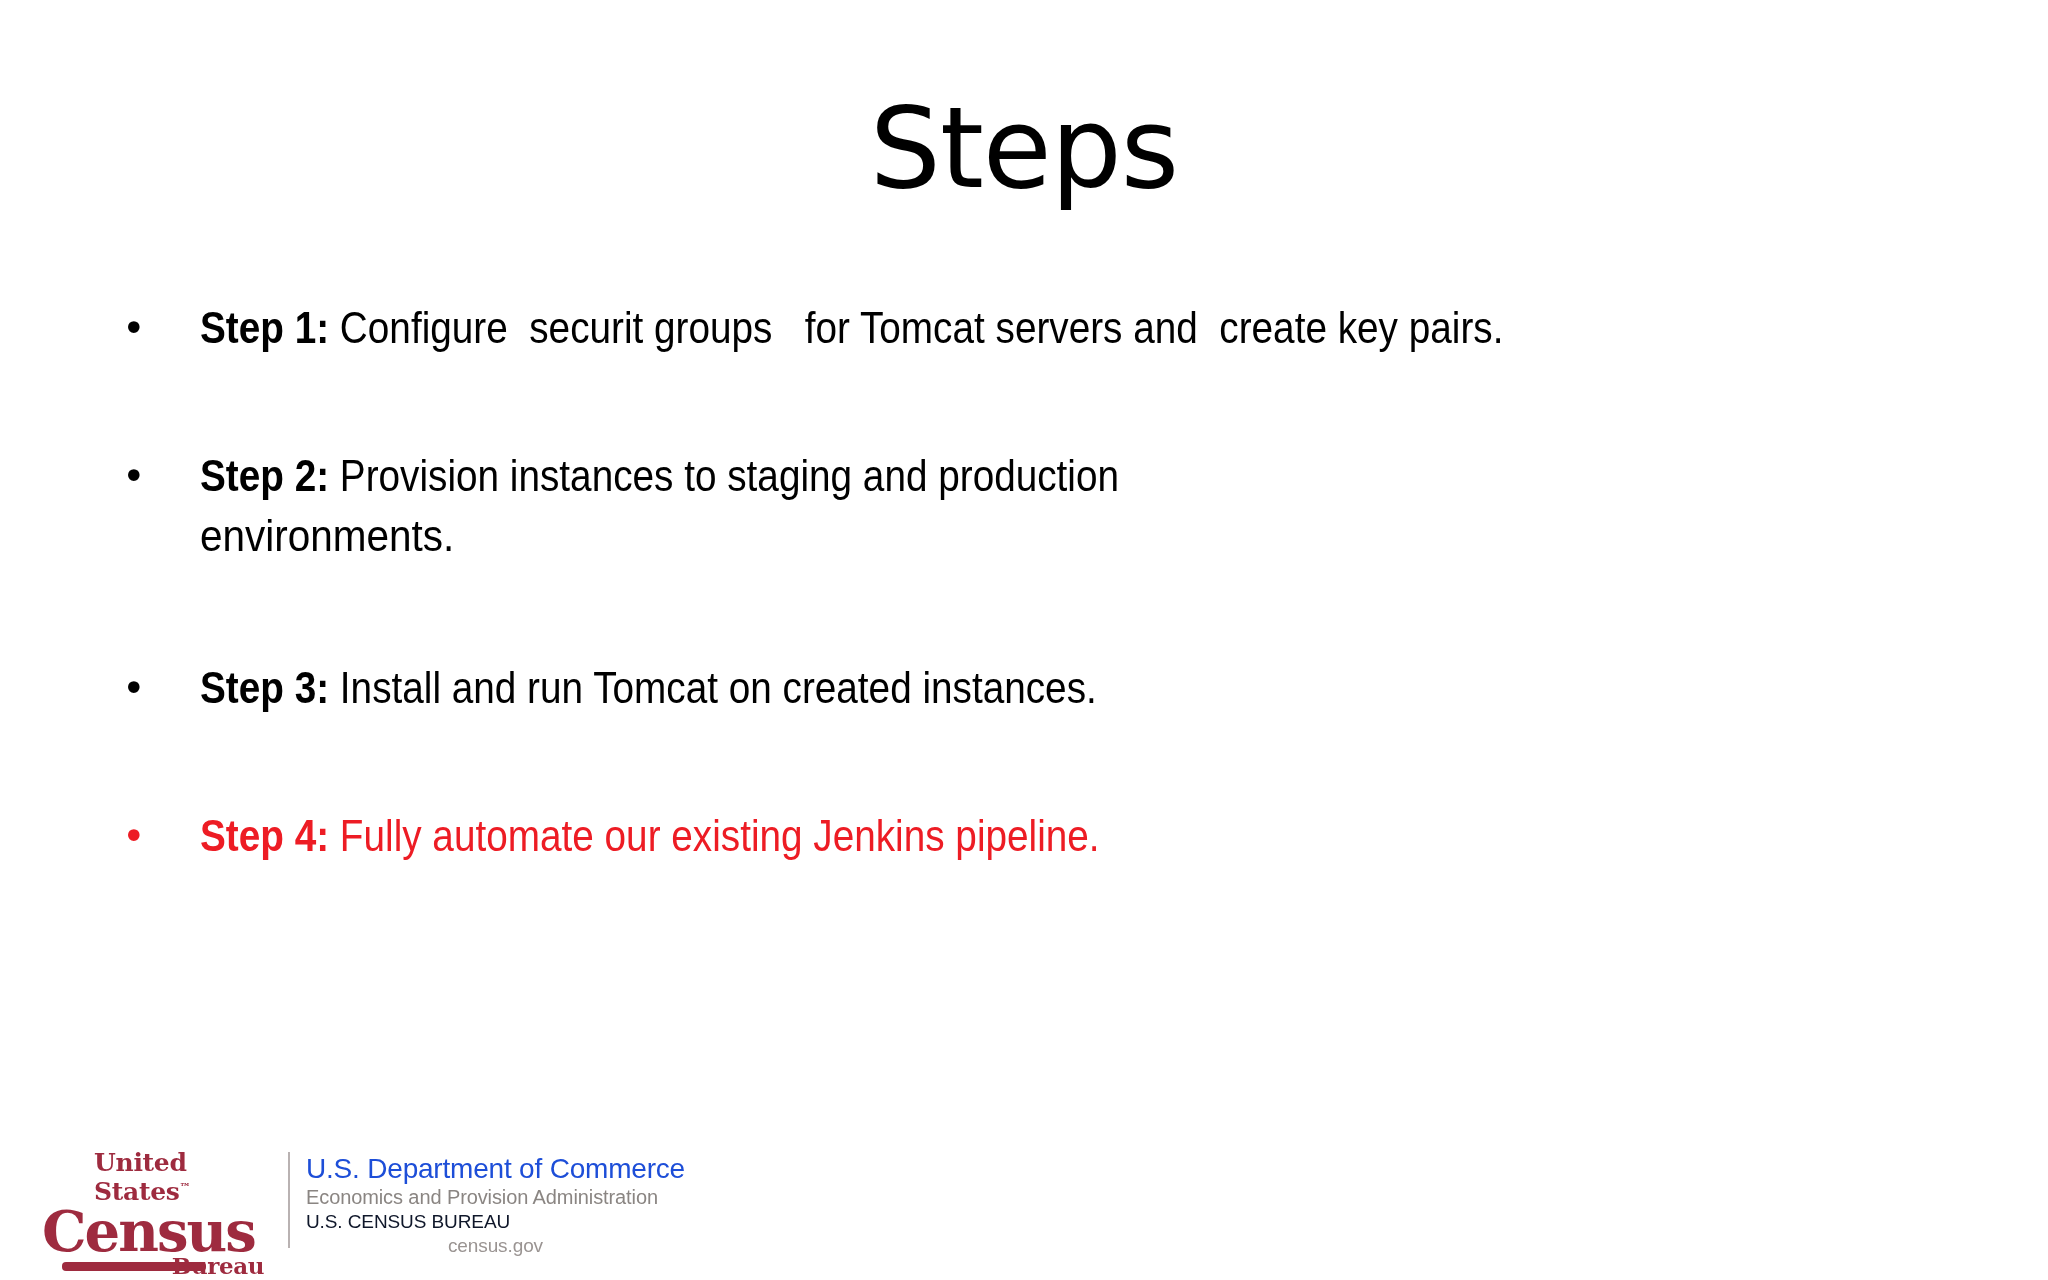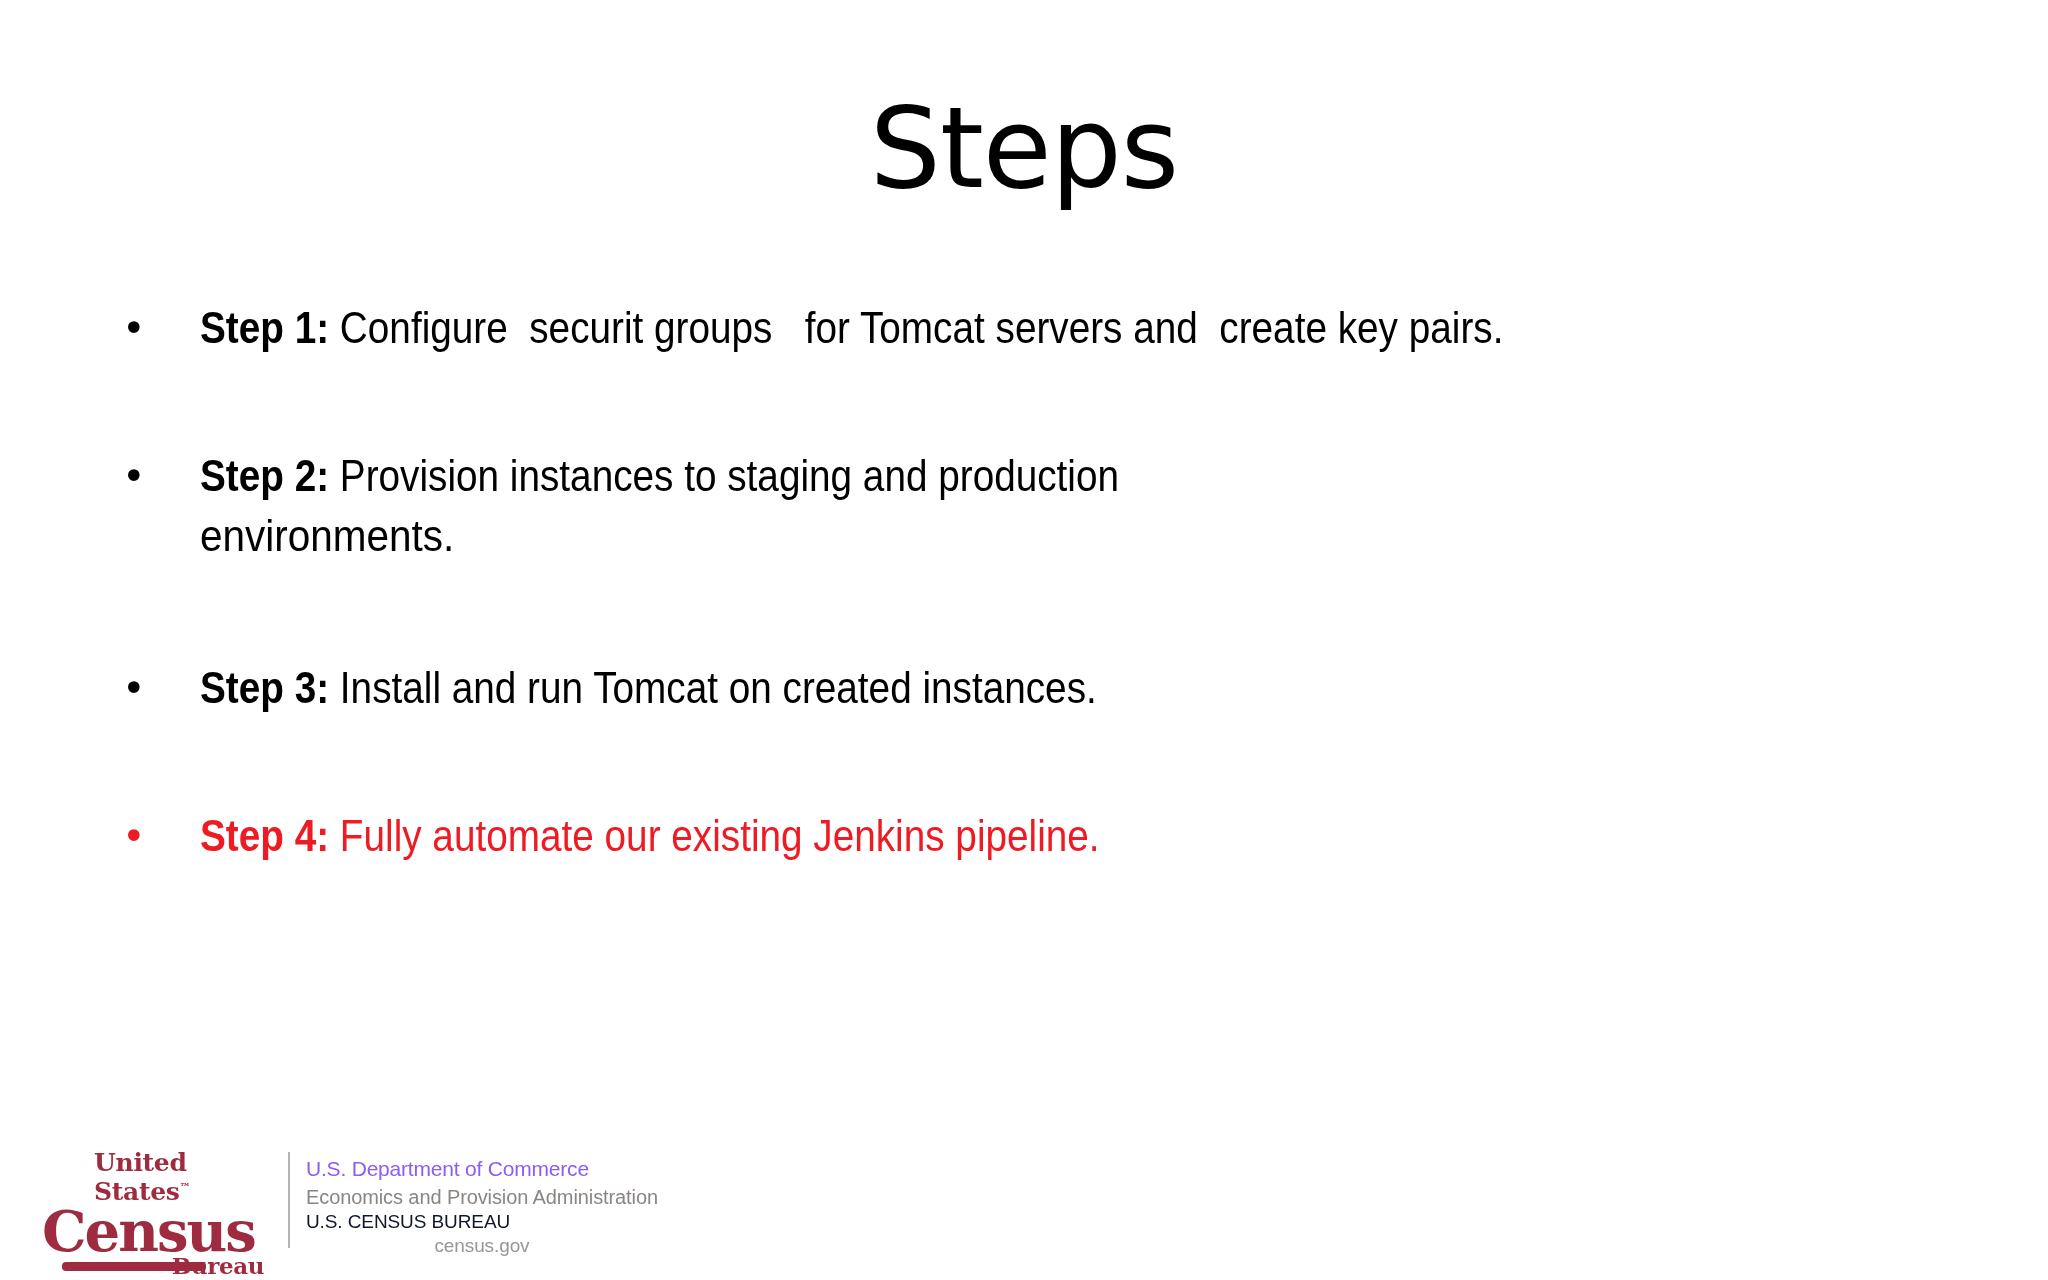--- a/index.html
+++ b/index.html
@@ -168,23 +168,23 @@
     background:#b9b2b2;
     margin:4px 16px 0 14px;
   }
 
   #logo-agency {
     padding-top:4px;
     color:#6d6a6a;
     font-family:"Liberation Sans", sans-serif;
   }
   .agency-l1 {
-    font-size:21px;
+    font-size:28px;
     line-height:33px;
-    color:#8b5cf6;
+    color:#1d4ed8;
     letter-spacing:-0.2px;
   }
   .agency-l2 {
     font-size:20px;
     line-height:25px;
     color:#8a8582;
     letter-spacing:-0.1px;
   }
   .agency-l3 {
     font-size:19px;

